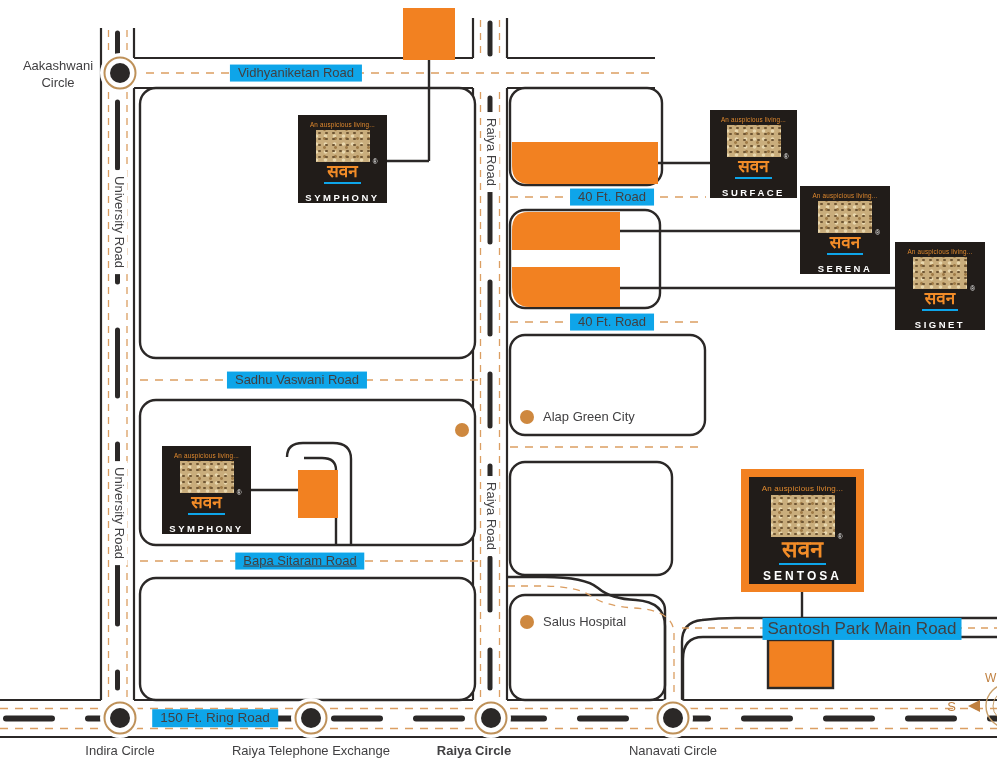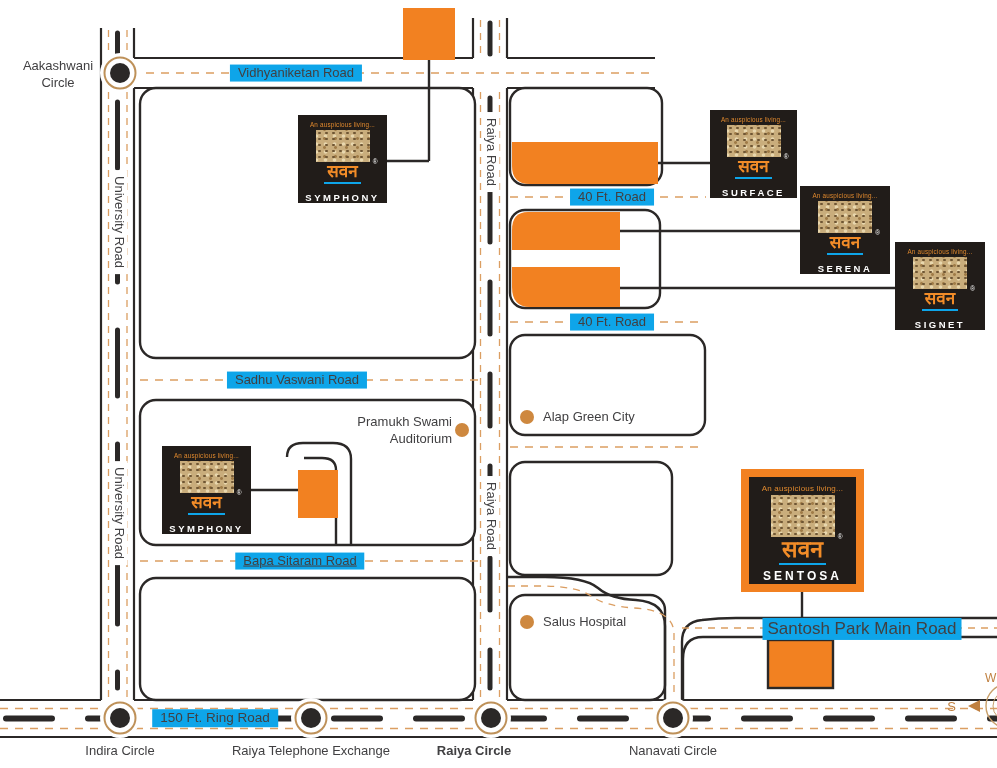--- a/index.html
+++ b/index.html
@@ -182,21 +182,20 @@
 <div class="lbl vert" style="left:119px;top:222px;">University Road</div>
 <div class="lbl vert" style="left:119px;top:513px;">University Road</div>
 <div class="lbl vert" style="left:491px;top:152px;">Raiya Road</div>
 <div class="lbl vert" style="left:491px;top:516px;">Raiya Road</div>
 <div class="lbl ctr wbg" style="left:612px;top:197px;">40 Ft. Road</div>
 <div class="lbl ctr wbg" style="left:612px;top:322px;">40 Ft. Road</div>
 <div class="lbl ctr wbg" style="left:297px;top:380px;">Sadhu Vaswani Road</div>
 <div class="lbl ctr wbg" style="left:300px;top:561px;text-decoration:underline;">Bapa Sitaram Road</div>
 <div class="lbl ctr wbg" style="left:862px;top:629px;font-size:17px;padding:0 5px;">Santosh Park Main Road</div>
 <div class="lbl ctr wbg" style="left:215px;top:718px;font-size:13.5px;">150 Ft. Ring Road</div>
-<div class="lbl wrap" style="left:330px;top:414px;width:122px;text-align:right;">Pramukh Swami Auditorium</div>
 <div class="lbl" style="left:543px;top:417px;transform:translateY(-50%);">Alap Green City</div>
 <div class="lbl" style="left:543px;top:622px;transform:translateY(-50%);">Salus Hospital</div>
 <div class="lbl ctr" style="left:120px;top:751px;">Indira Circle</div>
 <div class="lbl ctr" style="left:311px;top:751px;">Raiya Telephone Exchange</div>
 <div class="lbl ctr" style="left:474px;top:751px;font-weight:bold;">Raiya Circle</div>
 <div class="lbl ctr" style="left:673px;top:751px;">Nanavati Circle</div>
 
 <div class="logo" id="logo-symphony">
   <div class="tag">An auspicious living...</div>
   <div class="tex">

